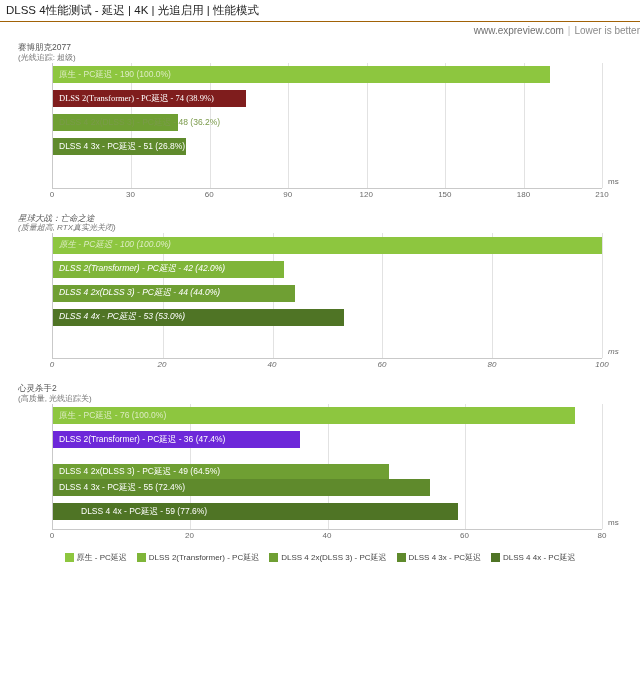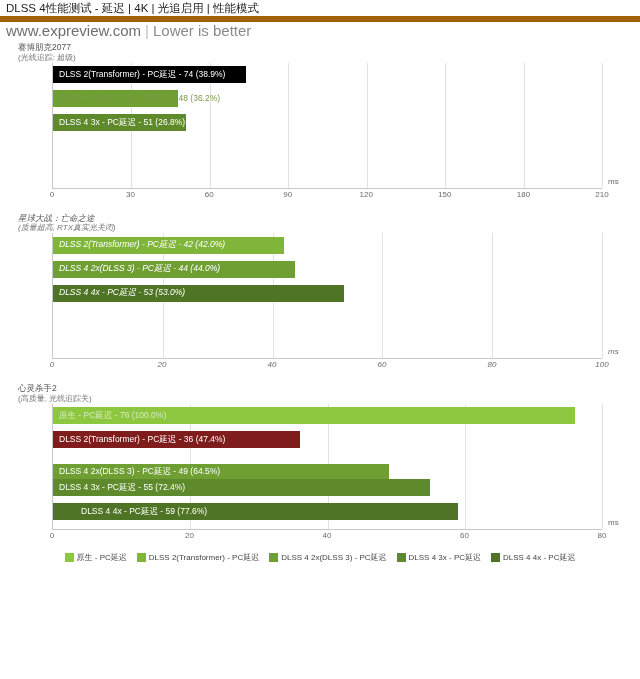--- a/index.html
+++ b/index.html
@@ -7,34 +7,35 @@
   body {
     width: 640px;
     height: 679px;
     background: #ffffff;
     font-family: "Liberation Sans", sans-serif;
     color: #333333;
     overflow: hidden;
   }
   .title-bar {
     height: 22px;
-    border-bottom: 6px solid #a16207;
+    border-bottom: 1px solid #a16207;
     display: flex;
     align-items: center;
     padding-left: 6px;
     font-size: 11.5px;
     color: #222222;
   }
   .sub-bar {
     height: 16px;
     display: flex;
     align-items: center;
     padding-left: 6px;
-    font-size: 15px;
+    font-size: 10px;
     color: #6f6f6f;
+    justify-content: flex-end;
   }
   .sub-bar .sep { margin: 0 4px; color: #bbbbbb; }
   .sub-bar .lib { color: #8a8a8a; }
 
   .chart-block { position: relative; }
 
   .blk-head {
     padding-left: 18px;
     line-height: 1.25;
   }
@@ -132,21 +133,26 @@
       </div>
       <div class="plot" style="height: 126px;">
         <div class="gridline" style="left: 14.2857%;"></div>
         <div class="gridline" style="left: 28.5714%;"></div>
         <div class="gridline" style="left: 42.8571%;"></div>
         <div class="gridline" style="left: 57.1429%;"></div>
         <div class="gridline" style="left: 71.4286%;"></div>
         <div class="gridline" style="left: 85.7143%;"></div>
         <div class="gridline" style="left: 100%;"></div>
         <div class="bar-row">
-          <div class="bar" style="width: 35.2381%; background: #000000;">
+          <div class="bar" style="width: 90.4762%; background: rgb(141, 198, 63);">
+            <div class="bar-label" style="color: rgb(220, 235, 194);">原生 - PC延迟 - 190 (100.0%)</div>
+          </div>
+        </div>
+        <div class="bar-row">
+          <div class="bar" style="width: 35.2381%; background: #7f1d1d; font-family: Liberation Serif, serif;">
             <div class="bar-label">DLSS 2(Transformer) - PC延迟 - 74 (38.9%)</div>
           </div>
         </div>
         <div class="bar-row">
           <div class="bar" style="width: 22.8571%; background: rgb(111, 159, 51);">
             <div class="bar-label dark" style="color: rgb(122, 154, 74);">DLSS 4 2x(DLSS 3) - PC延迟 - 48 (36.2%)</div>
           </div>
         </div>
         <div class="bar-row">
           <div class="bar" style="width: 24.2857%; background: rgb(95, 138, 44); text-align: right;">
@@ -171,20 +177,25 @@
         <div class="blk-title">星球大战：亡命之途</div>
         <div class="blk-sub">(质量超高, RTX真实光关闭)</div>
       </div>
       <div class="plot" style="height: 126px;">
         <div class="gridline" style="left: 20%;"></div>
         <div class="gridline" style="left: 40%;"></div>
         <div class="gridline" style="left: 60%;"></div>
         <div class="gridline" style="left: 80%;"></div>
         <div class="gridline" style="left: 100%;"></div>
         <div class="bar-row">
+          <div class="bar" style="width: 100%; background: rgb(141, 198, 63);">
+            <div class="bar-label" style="color: rgb(220, 235, 194);">原生 - PC延迟 - 100 (100.0%)</div>
+          </div>
+        </div>
+        <div class="bar-row">
           <div class="bar" style="width: 42%; background: rgb(127, 181, 57);">
             <div class="bar-label">DLSS 2(Transformer) - PC延迟 - 42 (42.0%)</div>
           </div>
         </div>
         <div class="bar-row">
           <div class="bar" style="width: 44%; background: rgb(111, 159, 51);">
             <div class="bar-label dark" style="color: rgb(255, 255, 255);">DLSS 4 2x(DLSS 3) - PC延迟 - 44 (44.0%)</div>
           </div>
         </div>
         <div class="bar-row">
@@ -212,21 +223,21 @@
         <div class="gridline" style="left: 25%;"></div>
         <div class="gridline" style="left: 50%;"></div>
         <div class="gridline" style="left: 75%;"></div>
         <div class="gridline" style="left: 100%;"></div>
         <div class="bar-row">
           <div class="bar" style="width: 95%; background: rgb(141, 198, 63);">
             <div class="bar-label" style="color: rgb(220, 235, 194);">原生 - PC延迟 - 76 (100.0%)</div>
           </div>
         </div>
         <div class="bar-row">
-          <div class="bar" style="width: 45%; background: #7f1d1d;">
+          <div class="bar" style="width: 45%; background: #6d28d9;">
             <div class="bar-label">DLSS 2(Transformer) - PC延迟 - 36 (47.4%)</div>
           </div>
         </div>
         <div class="bar-row">
           <div class="bar" style="width: 61.25%; background: rgb(111, 159, 51); margin-top: 17px;">
             <div class="bar-label dark" style="color: rgb(255, 255, 255);">DLSS 4 2x(DLSS 3) - PC延迟 - 49 (64.5%)</div>
           </div>
         </div>
         <div class="bar-row">
           <div class="bar" style="width: 68.75%; background: rgb(95, 138, 44);">

